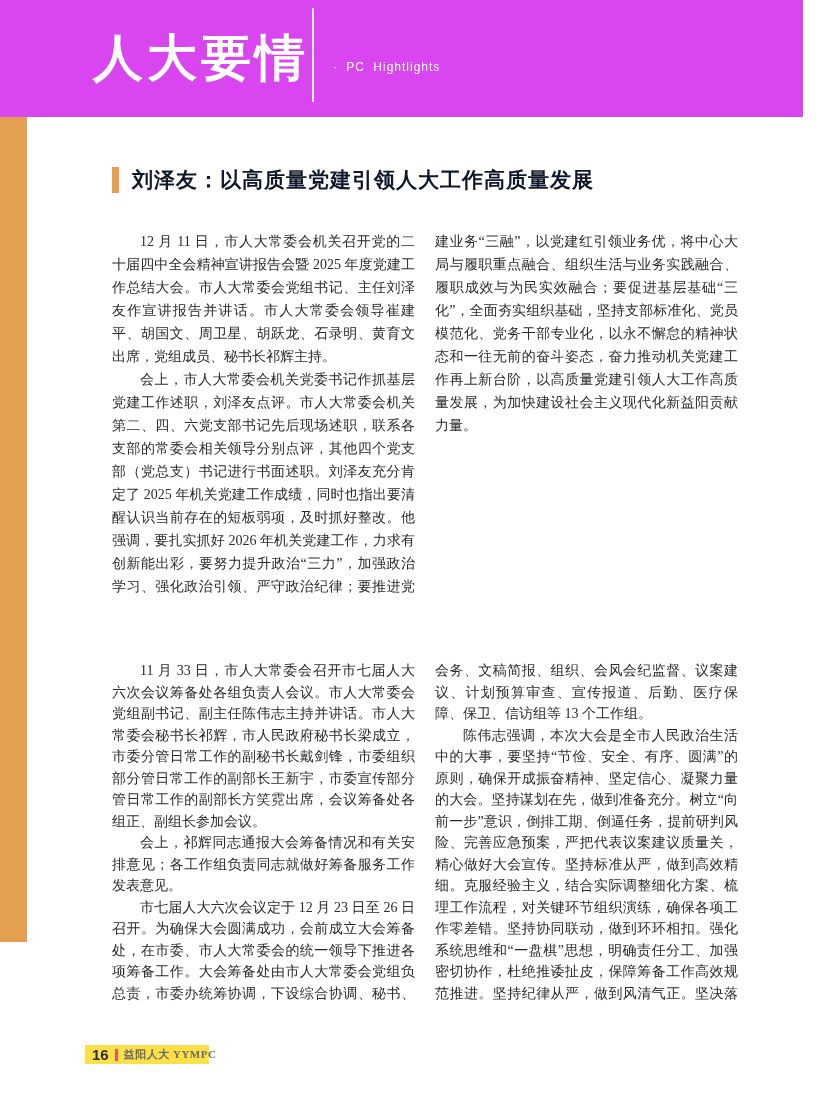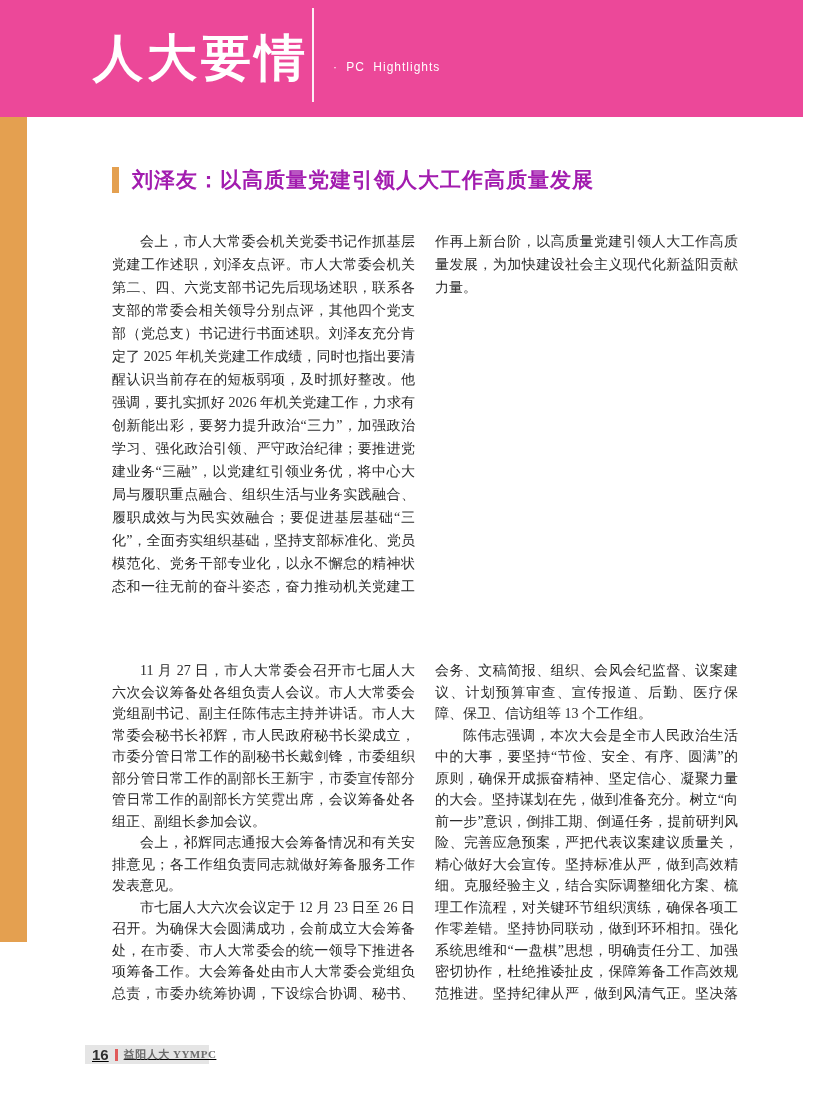--- a/index.html
+++ b/index.html
@@ -3,53 +3,53 @@
 <meta charset="utf-8">
 <style>
   html,body{margin:0;padding:0;background:#f2f2f2;}
   .page{
     position:relative;width:816px;height:1100px;background:#ffffff;
     overflow:hidden;font-family:"Liberation Serif","DejaVu Serif",serif;
   }
   
   .left-band{position:absolute;left:0;top:0;width:27px;height:942px;background:#E4A050;}
   
-  .masthead{position:absolute;left:0;top:0;width:803px;height:117px;background:#ec4899;}
+  .masthead{position:absolute;left:0;top:0;width:803px;height:117px;background:#d946ef;}
   .brand{
     position:absolute;left:93px;top:30px;margin:0;color:#ffffff;
     font-family:"Liberation Sans","DejaVu Sans",sans-serif;
     font-size:50px;font-weight:700;letter-spacing:4px;line-height:1.15;
   }
   .mast-divider{position:absolute;left:312px;top:8px;width:2px;height:94px;background:rgba(255,255,255,.9);}
   .mast-sub{
     position:absolute;left:333px;top:60px;color:#ffffff;
     font-family:"Liberation Sans","DejaVu Sans",sans-serif;
     font-size:12px;letter-spacing:1px;word-spacing:4px;
   }
   
   .article{position:absolute;left:112px;width:626px;}
   #a1{top:166px;}
   #a2{top:631px;}
   .a-head{display:flex;align-items:center;gap:13px;height:27px;}
   .title-bar{width:7px;height:26px;background:#E4A050;flex:0 0 auto;}
   .a-title{
     margin:0;font-family:"Liberation Sans","DejaVu Sans",sans-serif;
-    font-size:21px;font-weight:700;letter-spacing:1px;color:#a21caf;white-space:nowrap;
+    font-size:21px;font-weight:700;letter-spacing:1px;color:#0f172a;white-space:nowrap;
   }
   .a-body{
     column-count:2;column-gap:20px;column-fill:auto;overflow:hidden;
     text-align:justify;color:#2a2a2a;
   }
   #a1 .a-body{margin-top:37px;height:372px;font-size:14px;line-height:23px;}
   #a2 .a-body{margin-top:29px;height:344px;font-size:14px;line-height:21.5px;}
   .a-body p{margin:0;text-indent:2em;}
   
   .footer{
-    position:absolute;left:85px;top:1045px;width:124px;height:19px;background:#e5e5e5;
-    display:flex;align-items:center;gap:6px;padding:0 7px;box-sizing:border-box;text-decoration:underline;
+    position:absolute;left:85px;top:1045px;width:124px;height:19px;background:#fde047;
+    display:flex;align-items:center;gap:6px;padding:0 7px;box-sizing:border-box;
   }
   .pageno{font-family:"Liberation Sans","DejaVu Sans",sans-serif;font-size:15px;font-weight:700;color:#2e2e2e;line-height:1;}
   .red-tick{width:3px;height:12px;background:#E05A5A;flex:0 0 auto;}
   .journal{font-size:11px;font-weight:700;color:#6a6a6a;letter-spacing:.5px;white-space:nowrap;}
 </style>
 </head>
 <body>
 
 <div class="page">
 
@@ -60,27 +60,28 @@
     <div class="mast-divider"></div>
     <span class="mast-sub">· PC Hightlights</span>
   </header>
 
   <section class="article" id="a1">
     <div class="a-head">
       <span class="title-bar"></span>
       <h2 class="a-title">刘泽友：以高质量党建引领人大工作高质量发展</h2>
     </div>
     <div class="a-body">
+        <p>12 月 11 日，市人大常委会机关召开党的二十届四中全会精神宣讲报告会暨 2025 年度党建工作总结大会。市人大常委会党组书记、主任刘泽友作宣讲报告并讲话。市人大常委会领导崔建平、胡国文、周卫星、胡跃龙、石录明、黄育文出席，党组成员、秘书长祁辉主持。</p>
         <p>会上，市人大常委会机关党委书记作抓基层党建工作述职，刘泽友点评。市人大常委会机关第二、四、六党支部书记先后现场述职，联系各支部的常委会相关领导分别点评，其他四个党支部（党总支）书记进行书面述职。刘泽友充分肯定了 2025 年机关党建工作成绩，同时也指出要清醒认识当前存在的短板弱项，及时抓好整改。他强调，要扎实抓好 2026 年机关党建工作，力求有创新能出彩，要努力提升政治“三力”，加强政治学习、强化政治引领、严守政治纪律；要推进党建业务“三融”，以党建红引领业务优，将中心大局与履职重点融合、组织生活与业务实践融合、履职成效与为民实效融合；要促进基层基础“三化”，全面夯实组织基础，坚持支部标准化、党员模范化、党务干部专业化，以永不懈怠的精神状态和一往无前的奋斗姿态，奋力推动机关党建工作再上新台阶，以高质量党建引领人大工作高质量发展，为加快建设社会主义现代化新益阳贡献力量。</p>
       </div>
   </section>
 
   <section class="article" id="a2">
     <div class="a-body">
-        <p>11 月 27 日，市人大常委会召开市七届人大六次会议筹备处各组负责人会议。市人大常委会党组副书记、副主任陈伟志主持并讲话。市人大常委会秘书长祁辉，市人民政府秘书长梁成立，市委分管日常工作的副秘书长戴剑锋，市委组织部分管日常工作的副部长王新宇，市委宣传部分管日常工作的副部长方笑霓出席，会议筹备处各组正、副组长参加会议。</p>
+        <p>11 月 33 日，市人大常委会召开市七届人大六次会议筹备处各组负责人会议。市人大常委会党组副书记、副主任陈伟志主持并讲话。市人大常委会秘书长祁辉，市人民政府秘书长梁成立，市委分管日常工作的副秘书长戴剑锋，市委组织部分管日常工作的副部长王新宇，市委宣传部分管日常工作的副部长方笑霓出席，会议筹备处各组正、副组长参加会议。</p>
         <p>会上，祁辉同志通报大会筹备情况和有关安排意见；各工作组负责同志就做好筹备服务工作发表意见。</p>
         <p>市七届人大六次会议定于 12 月 23 日至 26 日召开。为确保大会圆满成功，会前成立大会筹备处，在市委、市人大常委会的统一领导下推进各项筹备工作。大会筹备处由市人大常委会党组负总责，市委办统筹协调，下设综合协调、秘书、会务、文稿简报、组织、会风会纪监督、议案建议、计划预算审查、宣传报道、后勤、医疗保障、保卫、信访组等 13 个工作组。</p>
         <p>陈伟志强调，本次大会是全市人民政治生活中的大事，要坚持“节俭、安全、有序、圆满”的原则，确保开成振奋精神、坚定信心、凝聚力量的大会。坚持谋划在先，做到准备充分。树立“向前一步”意识，倒排工期、倒逼任务，提前研判风险、完善应急预案，严把代表议案建议质量关，精心做好大会宣传。坚持标准从严，做到高效精细。克服经验主义，结合实际调整细化方案、梳理工作流程，对关键环节组织演练，确保各项工作零差错。坚持协同联动，做到环环相扣。强化系统思维和“一盘棋”思想，明确责任分工、加强密切协作，杜绝推诿扯皮，保障筹备工作高效规范推进。坚持纪律从严，做到风清气正。坚决落实中央八项规定及其实施细则精神，抓好会风会纪，严明纪律规矩，强化监督检查，确保大会在严肃、规范、清正的良好氛围中举行。</p>
       </div>
   </section>
 
   <footer class="footer">
     <span class="pageno">16</span>
     <span class="red-tick"></span>
     <span class="journal">益阳人大  YYMPC</span>

